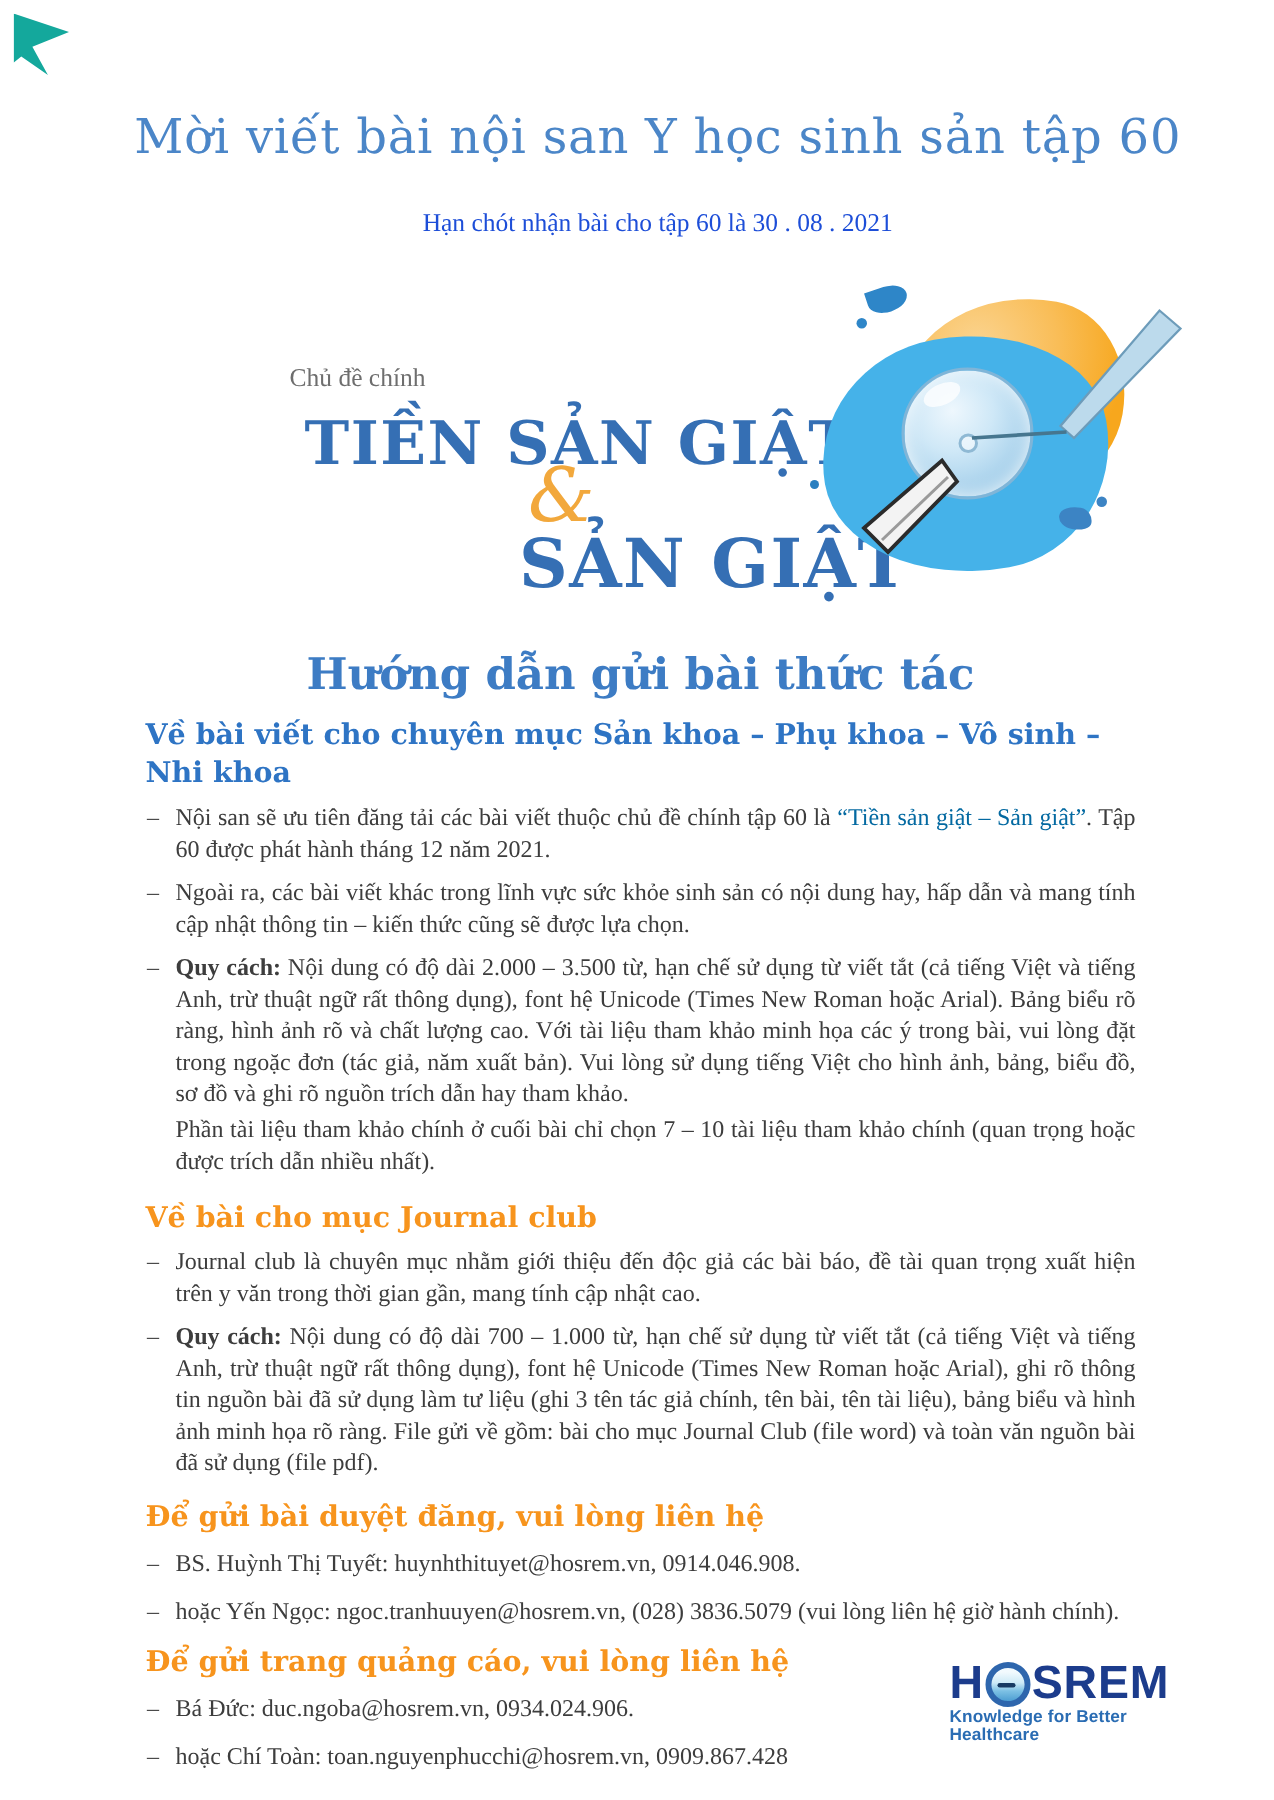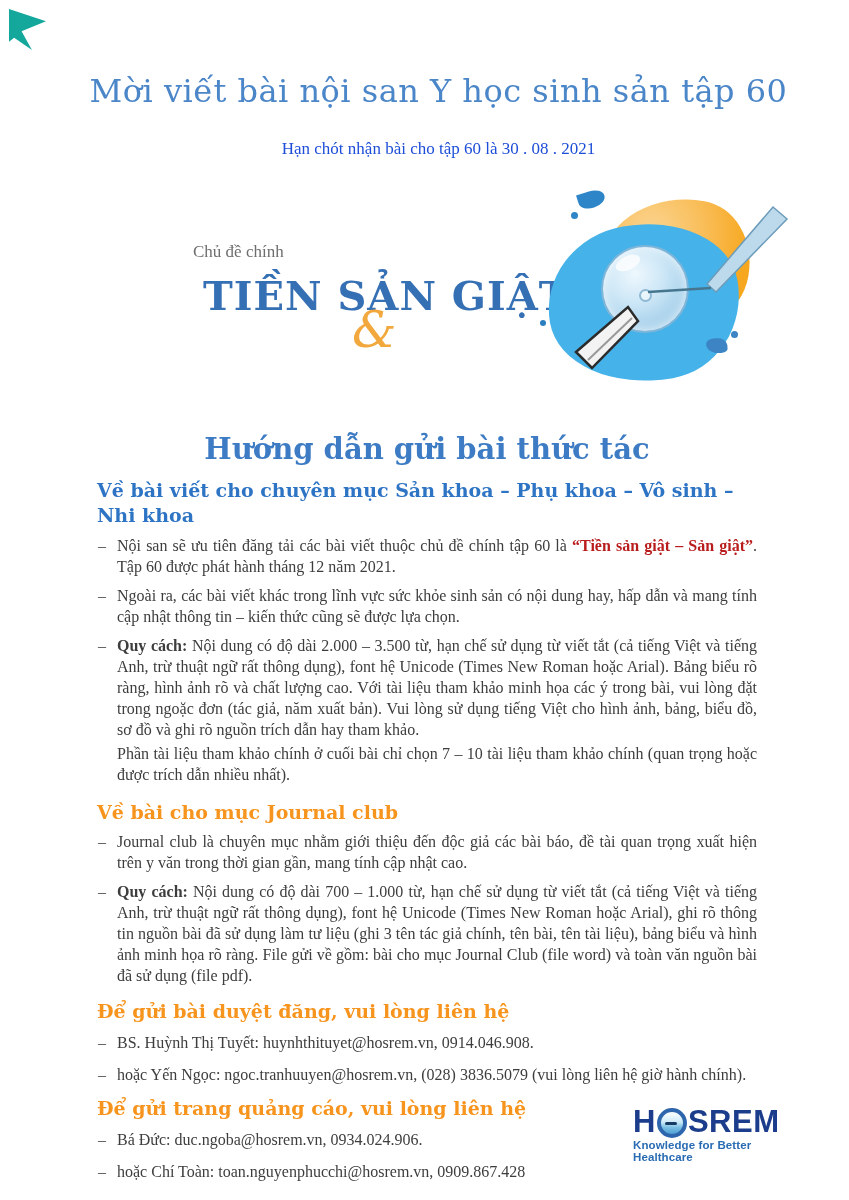--- a/index.html
+++ b/index.html
@@ -90,21 +90,21 @@
   .mt-c1  { margin-top:13px; margin-bottom:8px; }
   .mt-c2  { margin-top:6px;  margin-bottom:8px; }
 
   .li { position:relative; padding-left:20px; margin:0 0 8px; color:#3d3d3d; font-size:16px; line-height:21px; }
   .li p { margin:0; text-align:justify; }
   .li .mk { position:absolute; left:1px; top:0; color:#4a4a4a; }
   .li.tight { margin-bottom:3px; }
   .li.no-mk { margin-bottom:0; }
   .li.contact { margin-bottom:11px; white-space:nowrap; }
   .li.contact p { text-align:left; }
-  .hl  { color:#b91c1c; font-weight:bold; }
+  .hl  { color:#0369a1; font-weight:normal; }
   .lbl { font-weight:bold; }
 
   
   .logo { position:absolute; left:633px; top:1106px; width:170px; }
   .logo-word {
     display:flex; align-items:center; font-family:"Liberation Sans", sans-serif;
     font-weight:bold; font-size:31px; color:#1c3c8c; letter-spacing:.5px; line-height:1;
   }
   .globe {
     display:inline-block; width:22px; height:22px; border:4px solid #2e66ad; border-radius:50%;
@@ -126,20 +126,21 @@
 <div class="page">
 
   <div class="corner"></div>
 
   <h1 class="title">Mời viết bài nội san Y học sinh sản tập 60</h1>
   <div class="deadline">Hạn chót nhận bài cho tập 60 là 30 . 08 . 2021</div>
 
   <div class="topic-label">Chủ đề chính</div>
   <div class="topic-line1">TIỀN SẢN GIẬT</div>
   <div class="topic-amp">&amp;</div>
+  <div class="topic-line2">SẢN GIẬT</div>
 
   <div class="blob-orange"></div>
   <div class="blob-blue"></div>
   <div class="dish">
     <div class="nucleus"></div>
   </div>
   <svg class="icsi-svg" width="300" height="220" viewBox="0 0 300 220">
     <polygon points="233,27 247,39 176,112 167,104" fill="#bcdaec" stroke="#6d9cba" stroke-width="1.5"></polygon>
     <line x1="171" y1="108" x2="108" y2="112" stroke="#46768f" stroke-width="2.5"></line>
     <polygon points="36,172 88,127 98,141 52,188" fill="#f3f3f3" stroke="#2b2b2b" stroke-width="2.5"></polygon>

